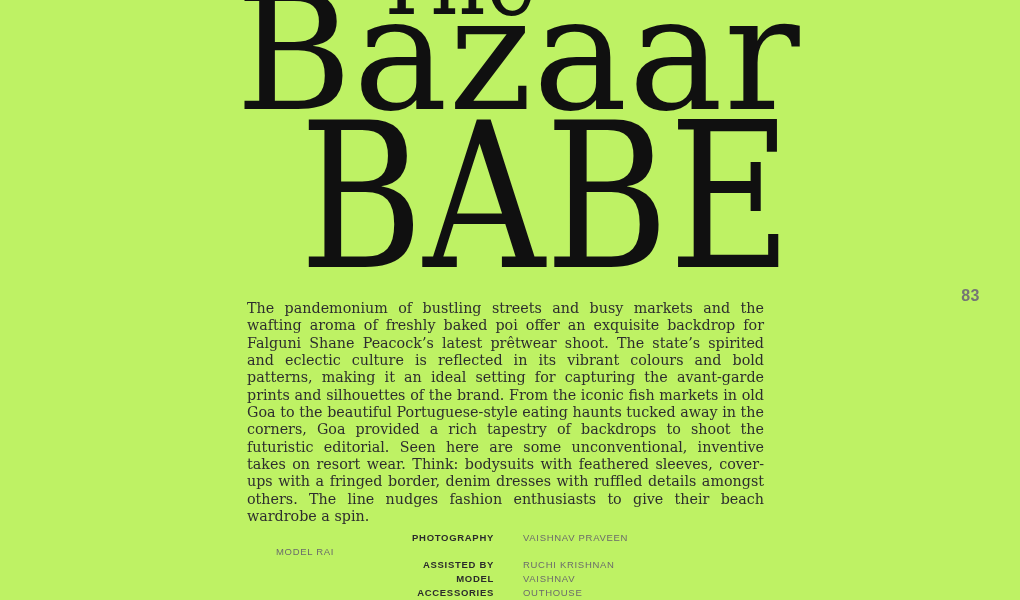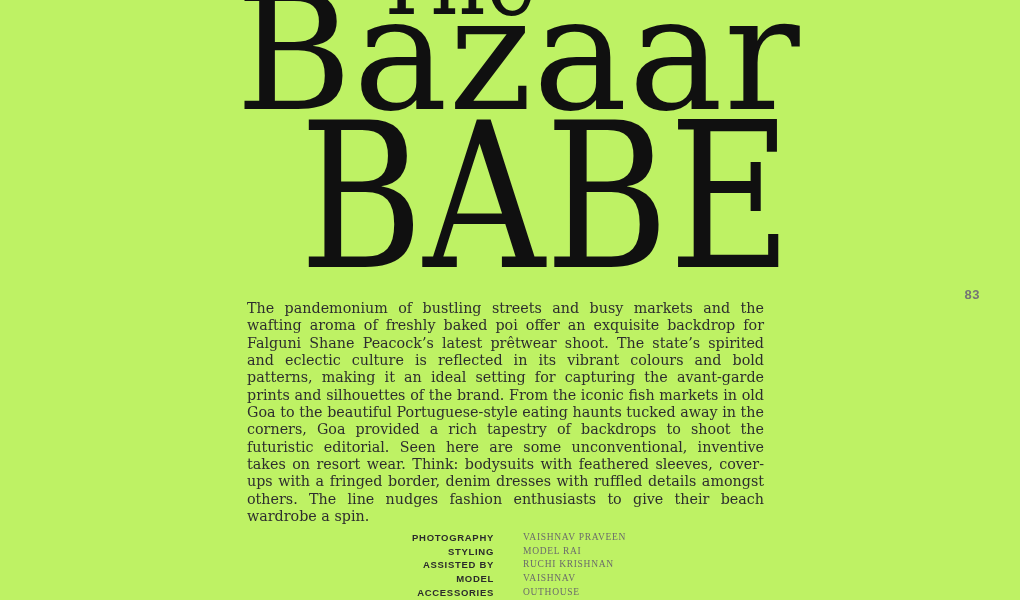--- a/index.html
+++ b/index.html
@@ -16,42 +16,42 @@
   .t-the   { top: -79px; font: 110px/1 "DejaVu Serif", serif; }
   .t-the .tx    { left: -55px; transform: scaleX(0.78); transform-origin: center; }
   .t-bazaar{ top: -26px; font: 160px/1 "DejaVu Serif", serif; letter-spacing: 1px; }
   .t-bazaar .tx { left: 8px; transform: scaleX(0.99); transform-origin: center; }
   .t-babe  { top: 96px;  font: 203px/1 "DejaVu Serif", serif; margin-left: 24px; }
   .t-babe .tx   { left: 12px; transform: scaleX(0.83); transform-origin: center; }
 
   
   .folio {
     position: absolute; top: 287px; right: 40px;
-    font-weight: bold; font-size: 13px; letter-spacing: 0.5px;
+    font-weight: bold; font-size: 16px; letter-spacing: 0.5px;
     color: #757575;
   }
 
   
   .standfirst {
     position: absolute; left: 247px; top: 300px; width: 517px; margin: 0;
     font-family: "DejaVu Serif", serif;
     font-size: 14.3px; line-height: 17.35px;
     text-align: justify; color: #2e2e2e;
   }
 
   
   .credits { position: absolute; left: 247px; top: 531px; width: 517px; }
   .crow { display: flex; align-items: center; line-height: 13.7px; }
   .clabel {
     width: 247px; text-align: right;
     font-weight: bold; font-size: 9.5px; letter-spacing: 0.7px; color: #2b2b2b;
   }
   .cvalue {
     margin-left: 29px; flex: 1;
-    font-size: 9.5px; letter-spacing: 0.7px; color: #6b6b6b; font-family: Liberation Serif, serif;
+    font-size: 9.5px; letter-spacing: 0.7px; color: #6b6b6b;
   }
 </style>
 </head>
 <body>
 
 <div class="page">
 
   <header>
     <div class="t-line t-the">
       <span class="tx">The</span>
@@ -67,21 +67,20 @@
   <div class="folio">83</div>
 
   <p class="standfirst">The pandemonium of bustling streets and busy markets and the wafting aroma of freshly baked poi offer an exquisite backdrop for Falguni Shane Peacock’s latest prêtwear shoot. The state’s spirited and eclectic culture is reflected in its vibrant colours and bold patterns, making it an ideal setting for capturing the avant-garde prints and silhouettes of the brand. From the iconic fish markets in old Goa to the beautiful Portuguese-style eating haunts tucked away in the corners, Goa provided a rich tapestry of backdrops to shoot the futuristic editorial. Seen here are some unconventional, inventive takes on resort wear. Think: bodysuits with feathered sleeves, cover-ups with a fringed border, denim dresses with ruffled details amongst others. The line nudges fashion enthusiasts to give their beach wardrobe a spin.</p>
 
   <section class="credits">
     <div class="crow">
       <span class="clabel">PHOTOGRAPHY</span>
       <span class="cvalue">VAISHNAV PRAVEEN</span>
     </div>
     <div class="crow">
-      <span class="clabel">STYLING</span>
       <span class="cvalue">MODEL RAI</span>
     </div>
     <div class="crow">
       <span class="clabel">ASSISTED BY</span>
       <span class="cvalue">RUCHI KRISHNAN</span>
     </div>
     <div class="crow">
       <span class="clabel">MODEL</span>
       <span class="cvalue">VAISHNAV</span>
     </div>

